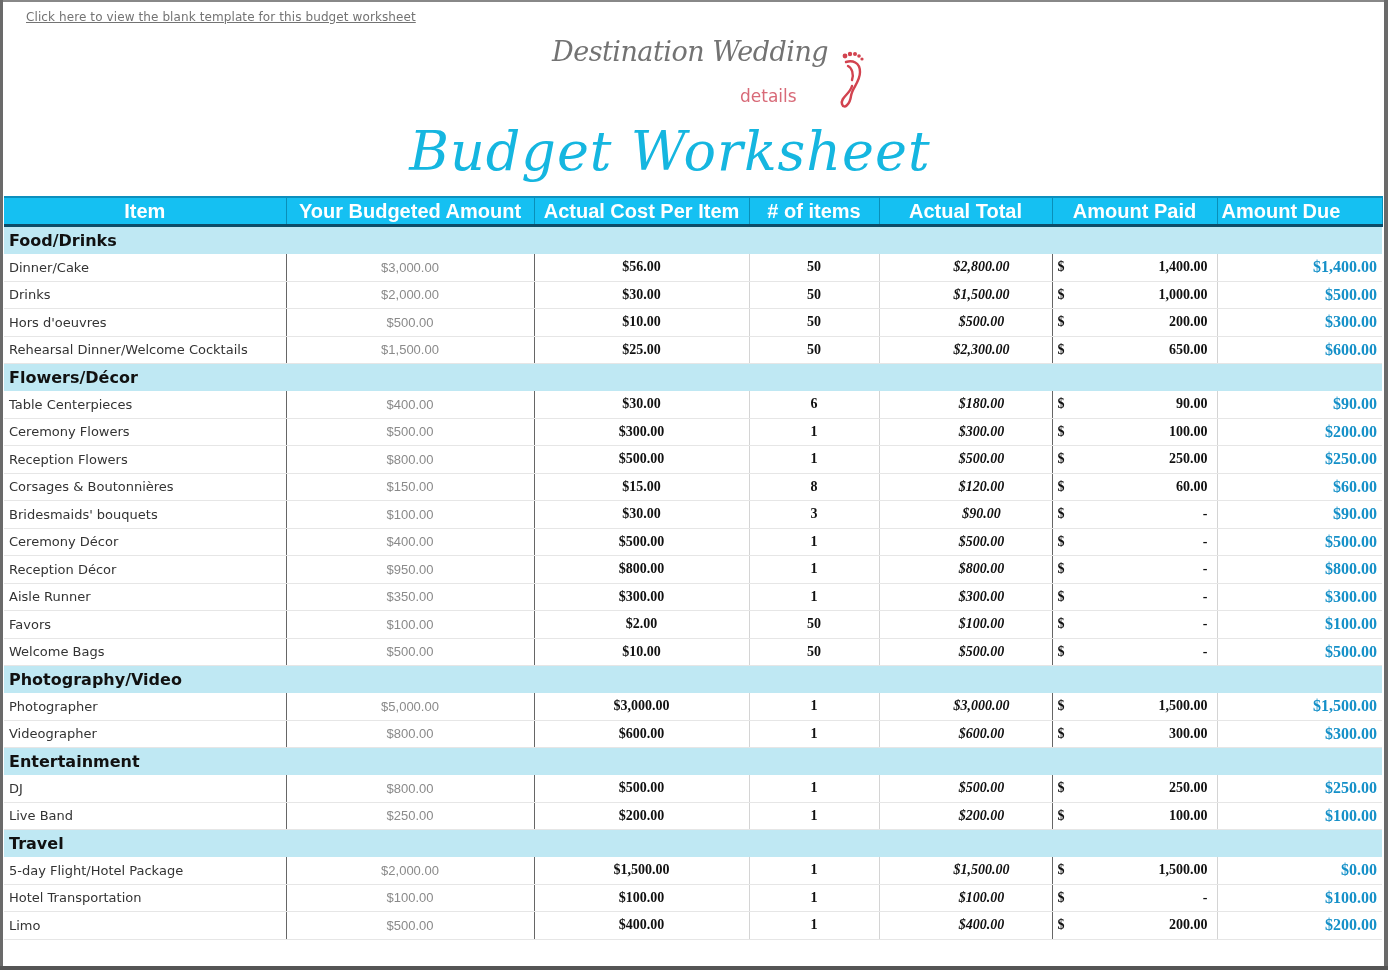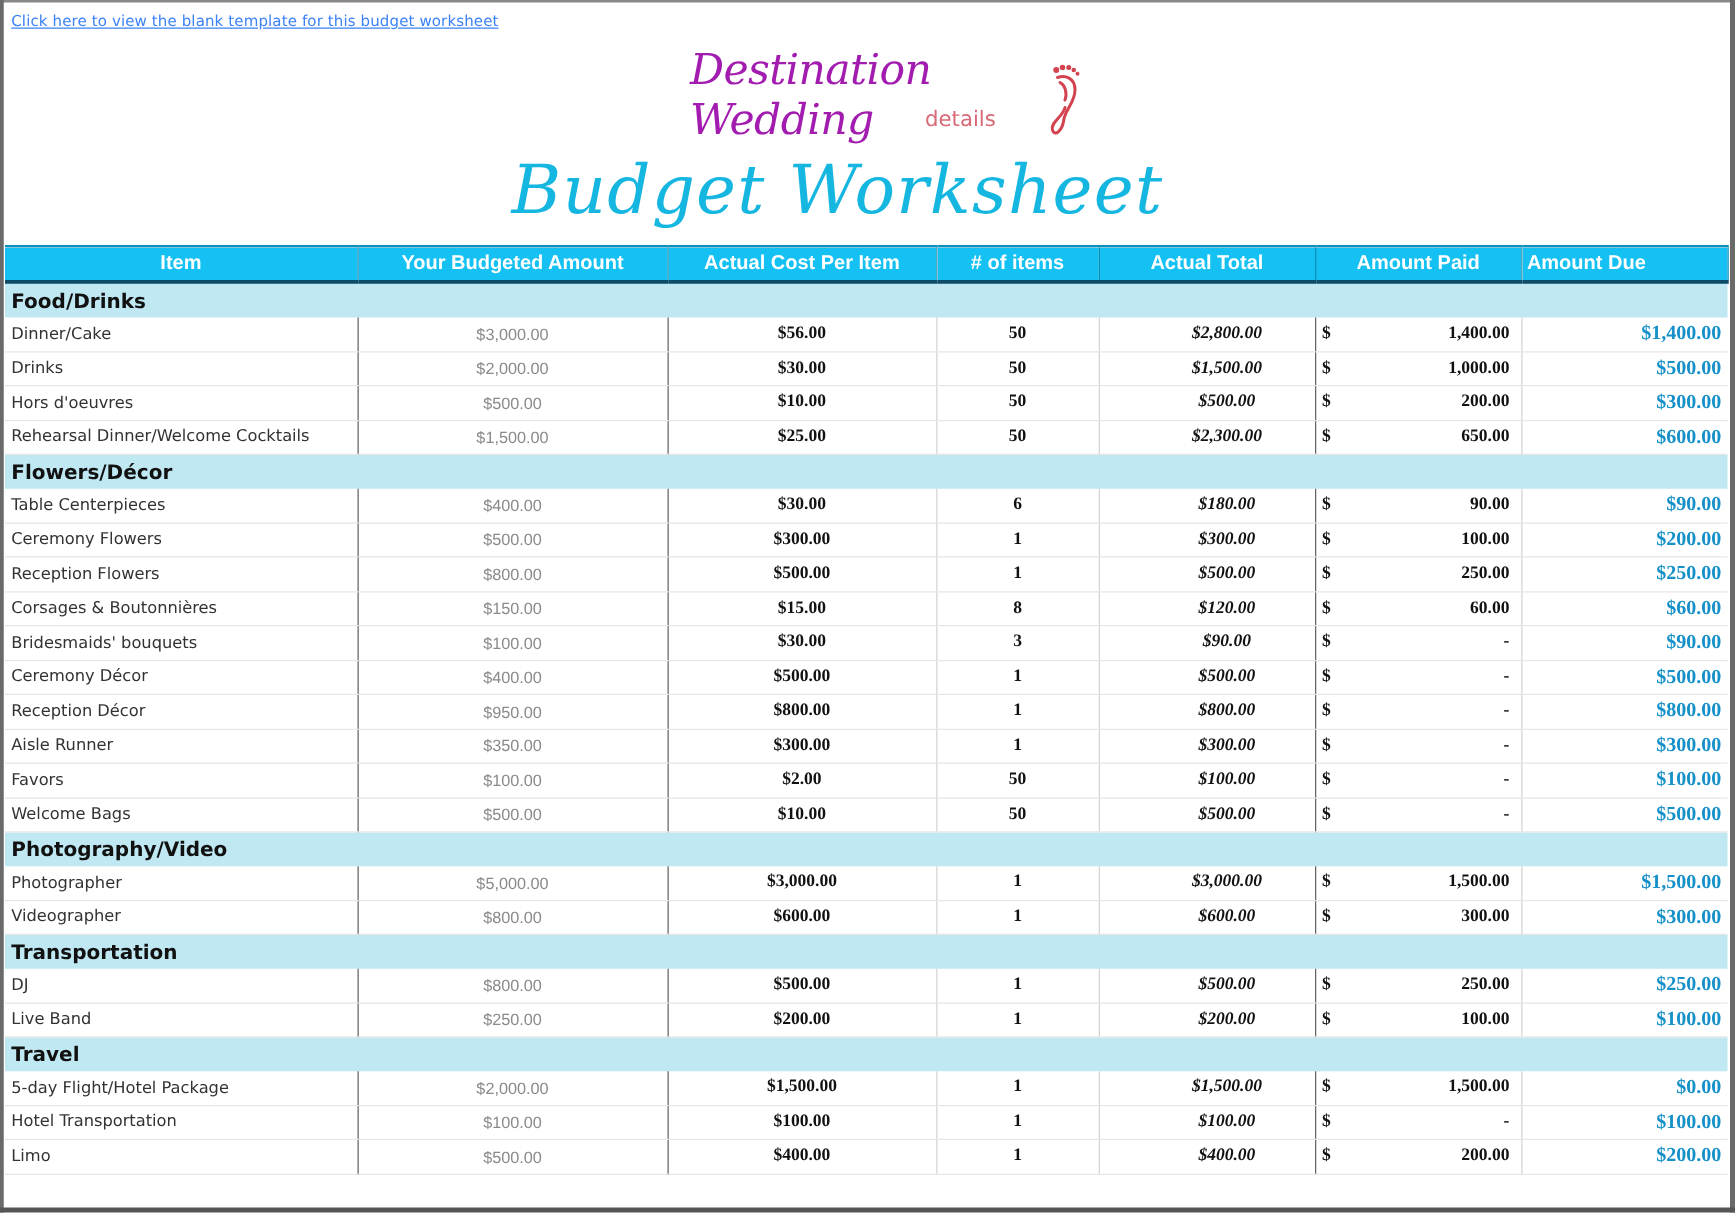--- a/index.html
+++ b/index.html
@@ -8,50 +8,50 @@
     background: #ffffff;
     font-family: "Liberation Sans", sans-serif;
     position: relative;
   }
   .frame-left { position: absolute; left: 0; top: 0; width: 3px; height: 970px; background: #6a6a6a; }
   .frame-right { position: absolute; right: 0; top: 0; width: 4px; height: 970px; background: #6a6a6a; }
   .frame-bottom { position: absolute; left: 0; bottom: 0; width: 1388px; height: 4px; background: #555; }
   .frame-top { position: absolute; left: 0; top: 0; width: 1388px; height: 2px; background: #888; }
 
   .template-link {
-    position: absolute; left: 9px; top: 10px;
-    font-size: 12px; color: #3b82f6; text-decoration: underline;
+    position: absolute; left: 26px; top: 10px;
+    font-size: 12px; color: #737373; text-decoration: underline;
     font-family: "DejaVu Sans", sans-serif; letter-spacing: 0.1px;
   }
   .logo {
     position: absolute; left: 552px; top: 36px; width: 330px; height: 80px;
   }
   .logo-script {
     position: absolute; left: 0; top: 0;
     font-family: "DejaVu Serif", serif; font-style: italic;
-    font-size: 34px; color: #a21caf; letter-spacing: -0.5px;
+    font-size: 27px; color: #737373; letter-spacing: -0.5px;
   }
   .logo-sub {
     position: absolute; left: 188px; top: 50px;
     font-size: 17px; color: #d86a78; font-family: "DejaVu Sans", sans-serif;
   }
   .logo-foot { position: absolute; left: 286px; top: 14px; }
   .title {
     position: absolute; left: 0; width: 1340px; top: 120px; text-align: center;
     font-family: "DejaVu Serif", serif; font-style: italic;
     font-size: 54px; color: #15b6e0; letter-spacing: 1px;
   }
 
   table.sheet {
     position: absolute; left: 4px; top: 196px; width: 1378px;
     border-collapse: collapse; table-layout: fixed;
   }
   table.sheet th {
     background: #15c0f2; color: #ffffff; font-weight: bold;
-    font-size: 16px; height: 26px; padding: 0 4px;
+    font-size: 20px; height: 26px; padding: 0 4px;
     border-right: 1px solid #0a8fb8;
     border-bottom: 3px solid #0d4c68;
     border-top: 2px solid #0d8fbd;
     text-align: center; white-space: nowrap; overflow: hidden;
   }
   table.sheet th.due { text-align: left; }
   tr.cat td {
     background: #bfe8f3; height: 27px; font-weight: bold;
     font-size: 16px; color: #111; padding: 0 5px;
     font-family: "DejaVu Sans", sans-serif;
@@ -320,21 +320,21 @@
         <td class="c-cost">$600.00</td>
         <td class="c-qty">1</td>
         <td class="c-total">$600.00</td>
         <td class="c-paid">
           <span class="cur">$</span>
           <span class="val">300.00</span>
         </td>
         <td class="c-due">$300.00</td>
       </tr>
       <tr class="cat">
-        <td colspan="7">Transportation</td>
+        <td colspan="7">Entertainment</td>
       </tr>
       <tr class="item">
         <td class="c-item">DJ</td>
         <td class="c-budget">$800.00</td>
         <td class="c-cost">$500.00</td>
         <td class="c-qty">1</td>
         <td class="c-total">$500.00</td>
         <td class="c-paid">
           <span class="cur">$</span>
           <span class="val">250.00</span>

